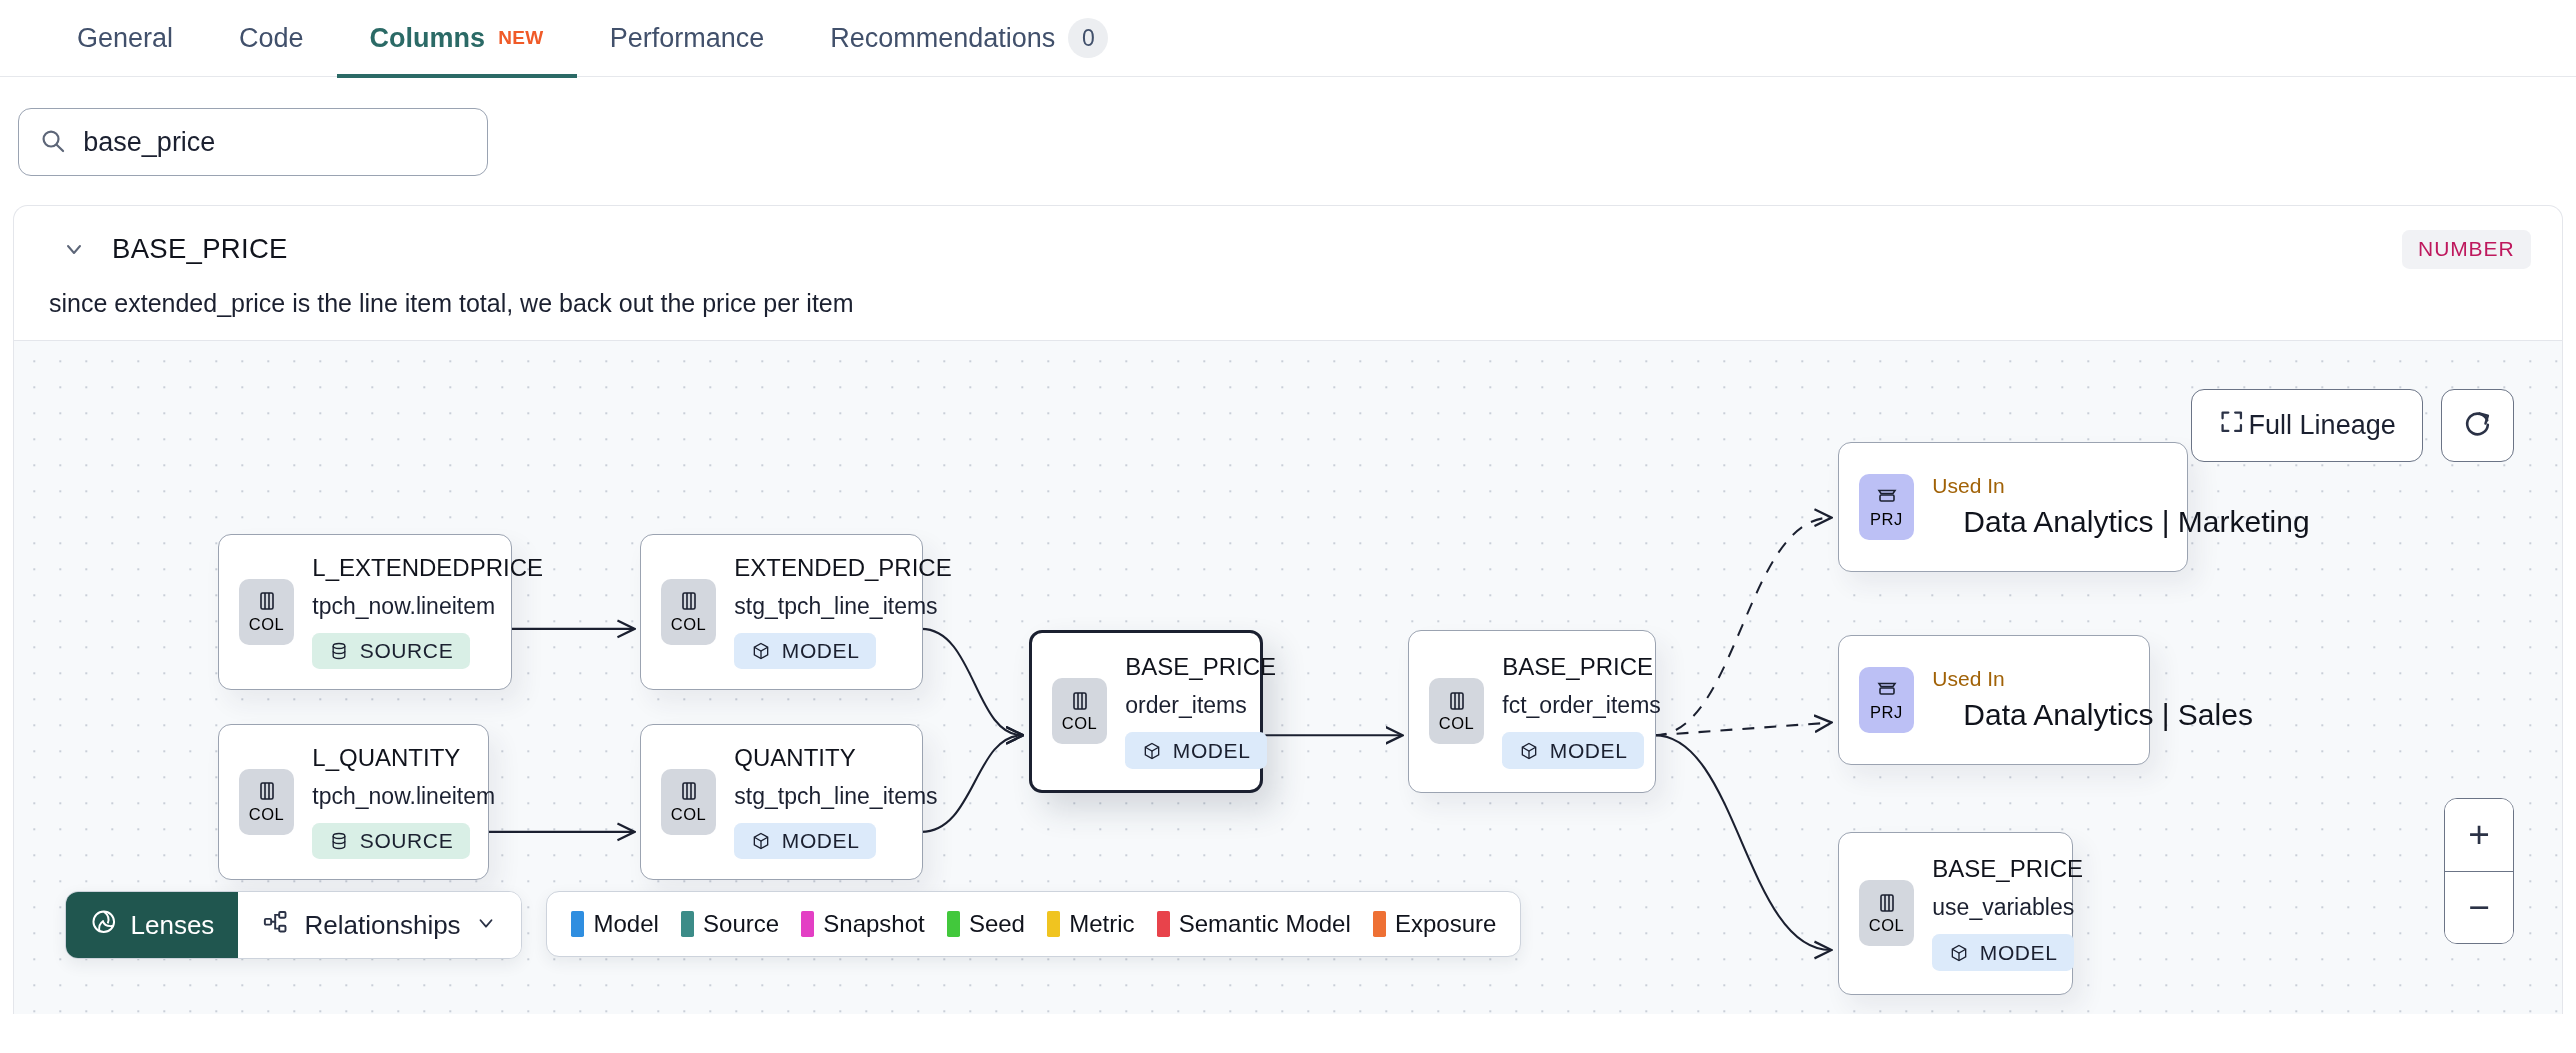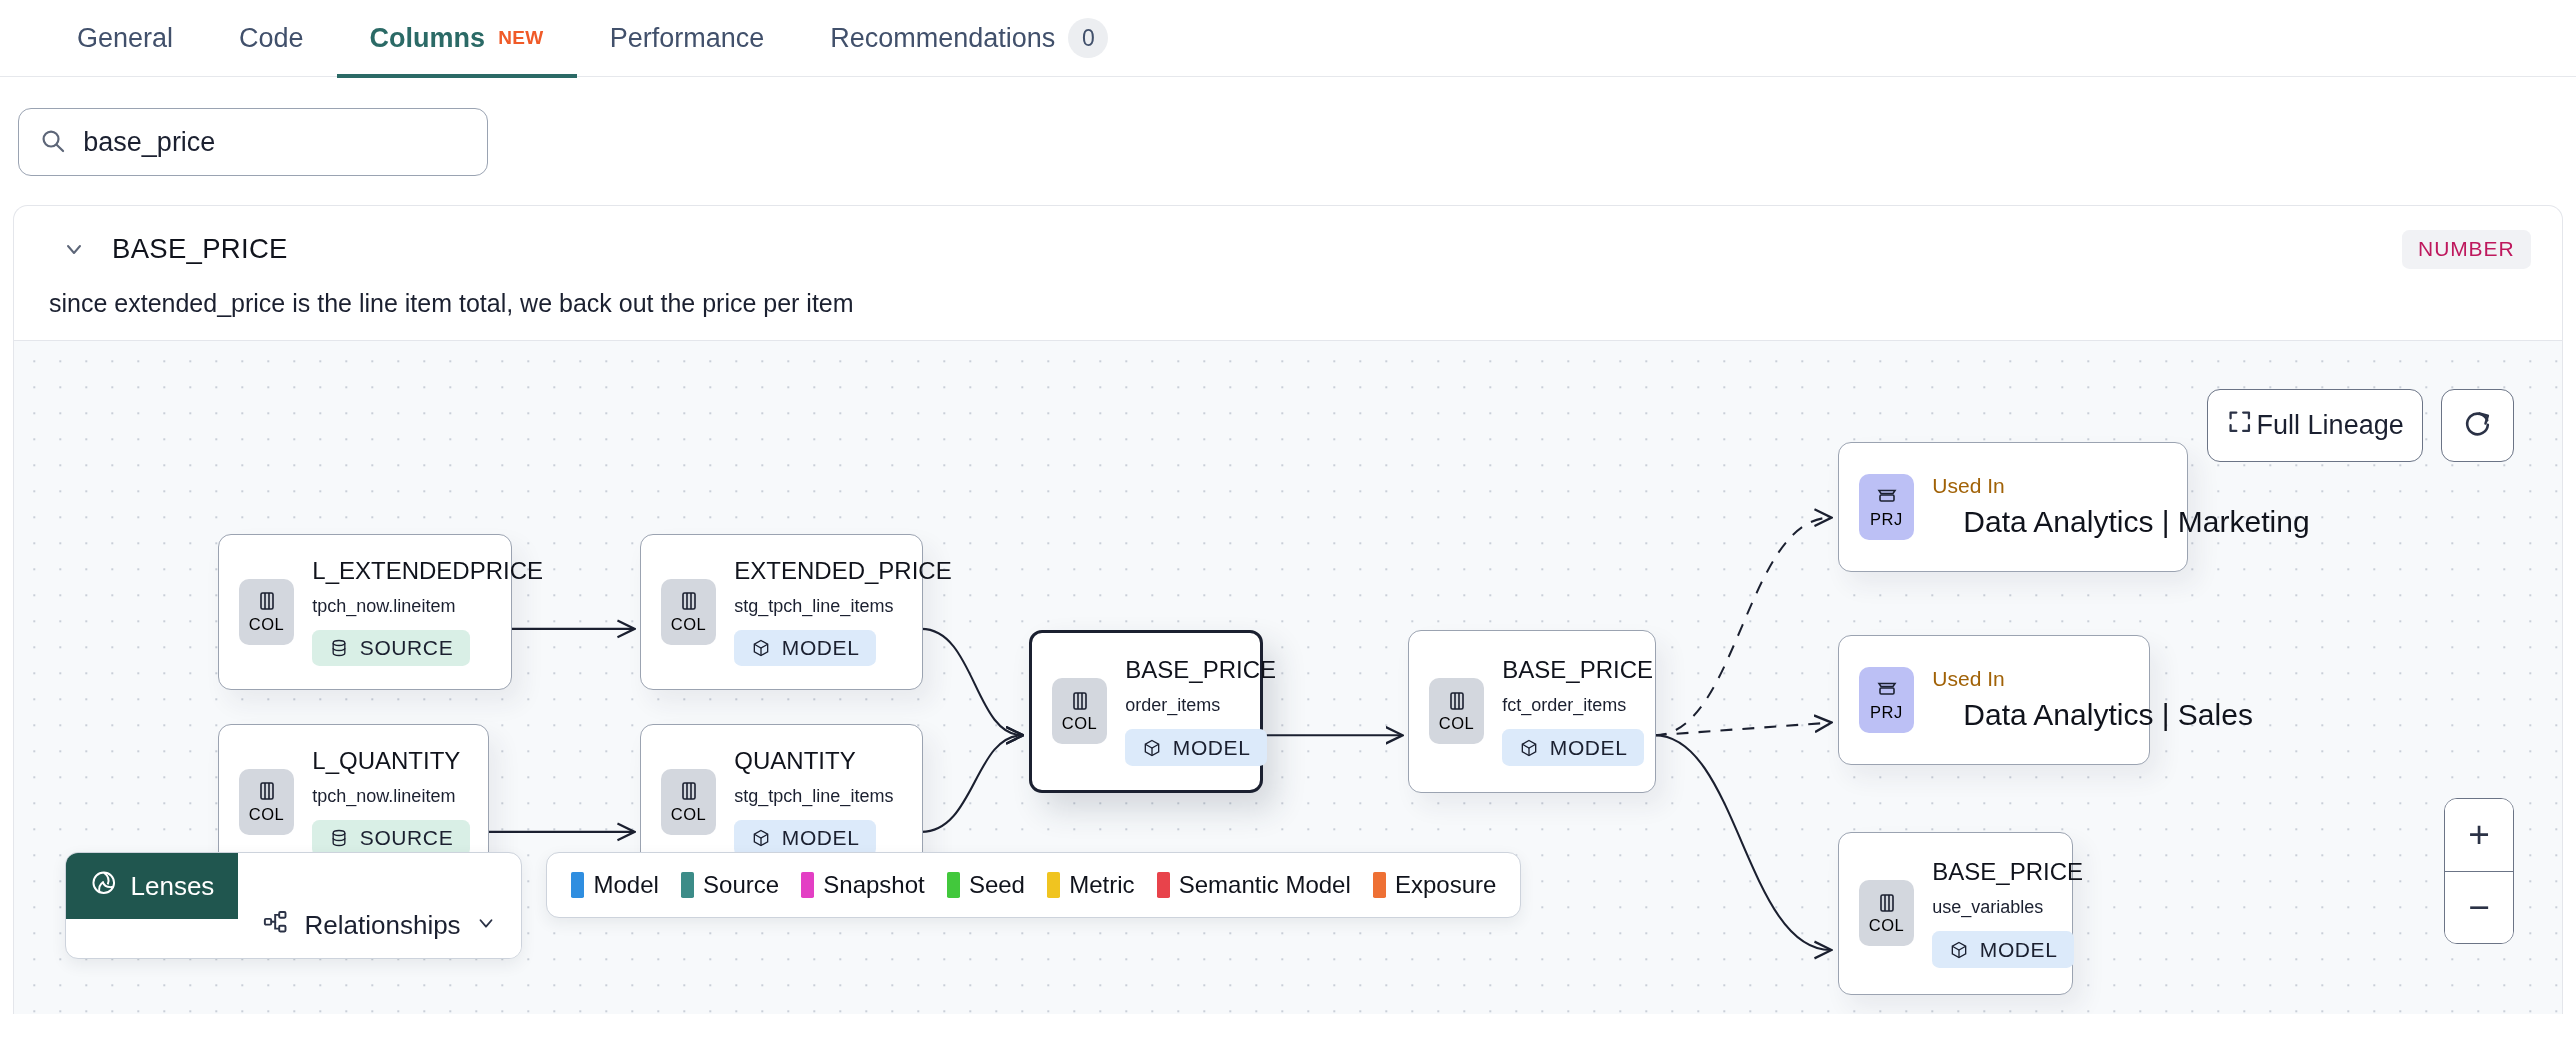--- a/index.html
+++ b/index.html
@@ -175,21 +175,21 @@
   .kind-chip .klabel { font-size: 16.5px; letter-spacing: 0.6px; }
   .node-body { display: flex; flex-direction: column; }
   .node-name {
     font-size: 24px;
     color: #10131c;
     text-align: left;
     margin-bottom: 11px;
     white-space: nowrap;
   }
   .node-sub {
-    font-size: 18px;
+    font-size: 23px;
     color: #1b2030;
     white-space: nowrap;
   }
   .mat-badge {
     margin-top: 13px;
     align-self: flex-start;
     display: inline-flex;
     align-items: center;
     gap: 11px;
     padding: 6.4px 16.5px;
@@ -213,21 +213,21 @@
     top: 48px; right: 48px;
     display: flex; gap: 18.3px;
   }
   .btn-full {
     height: 73px;
     background: #fff;
     border: 1.8px solid #6b7486;
     border-radius: 13px;
     display: flex; align-items: center;
     gap: 3px;
-    padding: 0 18px;
+    padding: 0 26px;
     font-size: 27px;
     color: #1b2030;
     cursor: pointer;
   }
   .btn-square {
     width: 73px; height: 73px;
     background: #fff;
     border: 1.8px solid #6b7486;
     border-radius: 13px;
     display: flex; align-items: center; justify-content: center;
@@ -278,21 +278,20 @@
     cursor: pointer;
   }
   .rel-btn {
     background: #fff;
     color: #1b2030;
     display: flex; align-items: center; gap: 14.7px;
     padding: 0 24px;
     height: 66px;
     font-size: 26px;
     cursor: pointer;
-    margin-top: 39px;
   }
   .legend {
     display: flex; align-items: center;
     gap: 22px;
     height: 66px;
     padding: 0 24px;
     background: #fff;
     border: 1.8px solid #cdd3dc;
     border-radius: 13px;
     box-shadow: 0 5.5px 14.7px rgba(40,48,66,.08);

